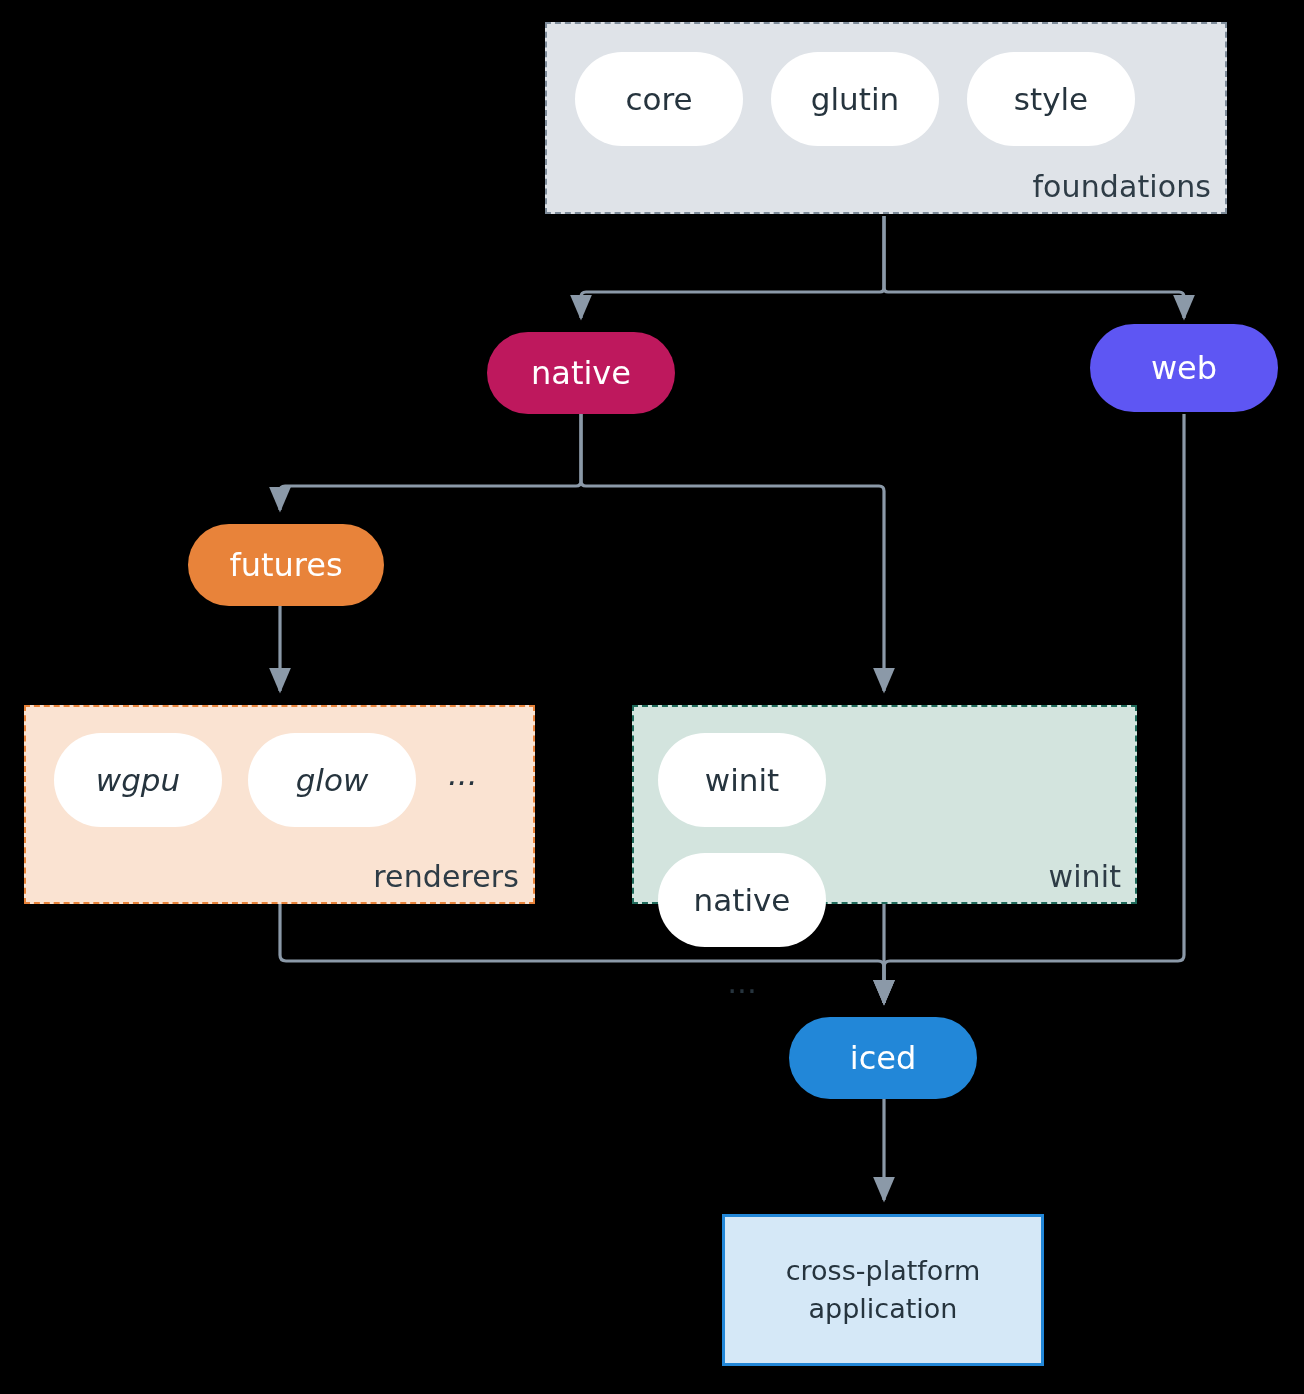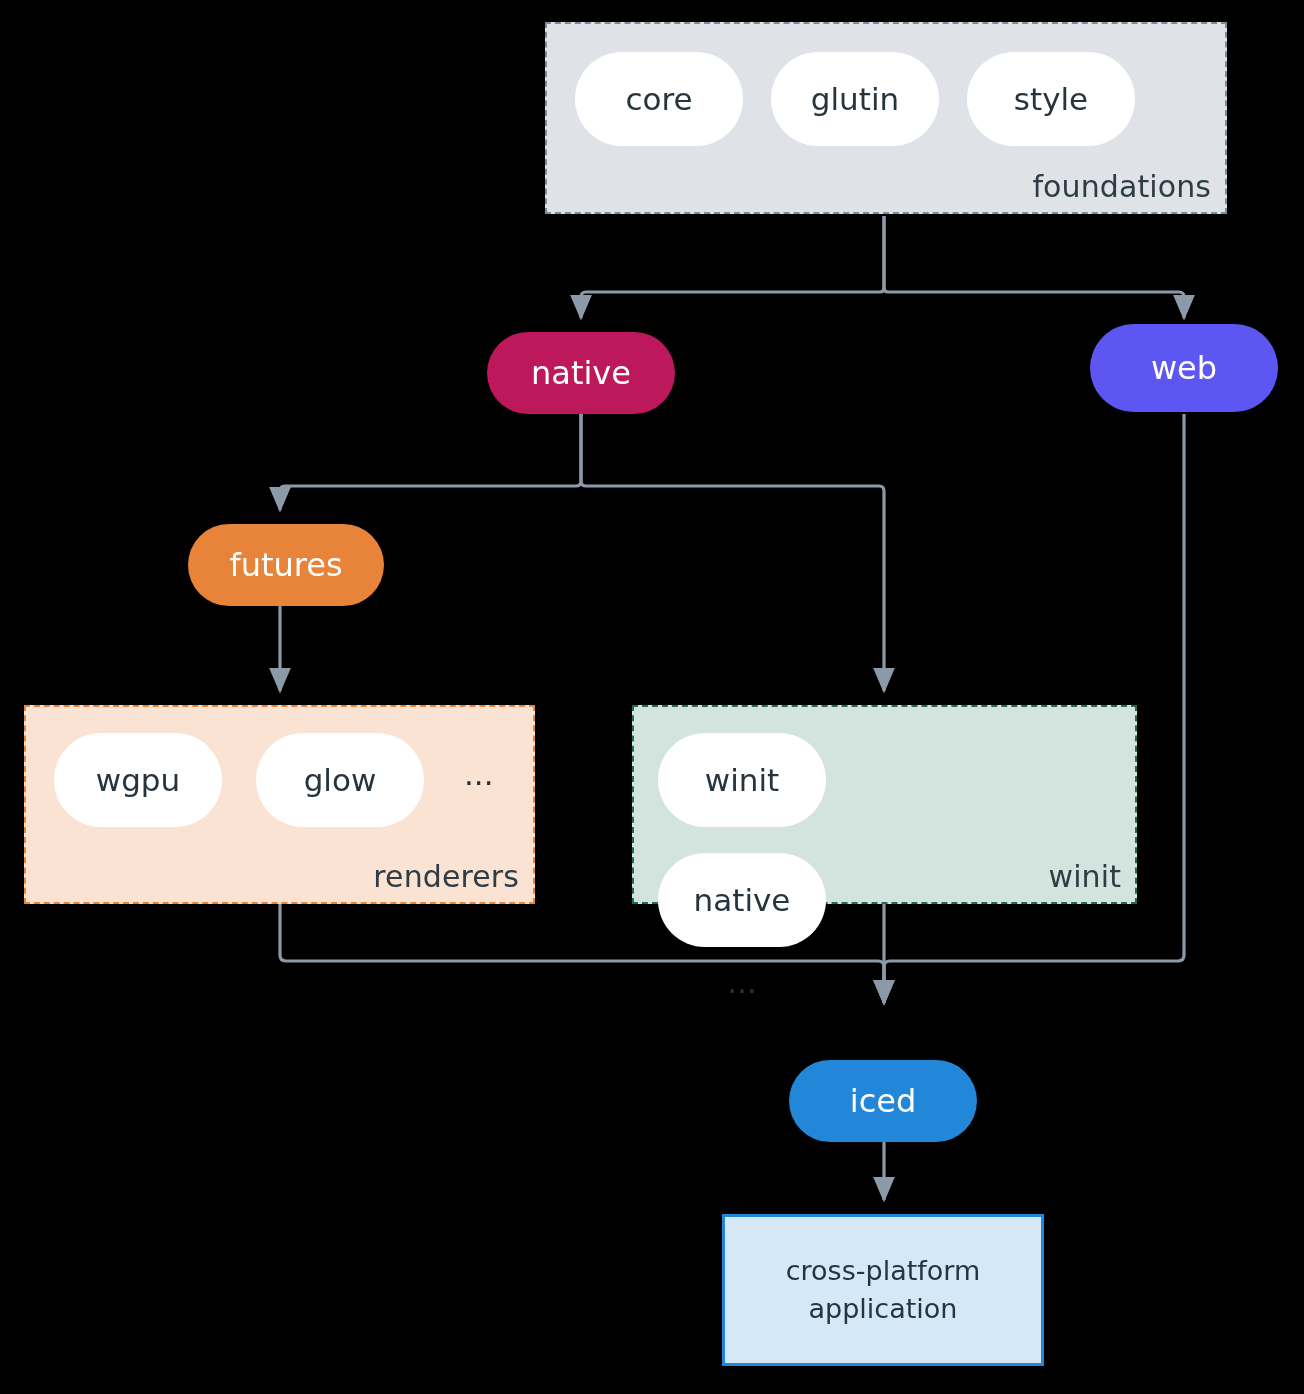--- a/index.html
+++ b/index.html
@@ -76,21 +76,22 @@
     left: 24px;
     top: 705px;
     width: 511px;
     height: 199px;
     background: #FAE3D2;
     border-color: #E8833A;
   }
   #group-renderers .group-items {
     left: 28px;
     top: 26px;
-    gap: 34px;
+    gap: 26px;
+    font-style: italic;
   }
 
   #group-shells {
     left: 632px;
     top: 705px;
     width: 505px;
     height: 199px;
     background: #D3E4DE;
     border-color: #1F6B5B;
   }
@@ -157,21 +158,20 @@
     width: 196px;
     height: 82px;
     background: #E8833A;
   }
   #node-iced {
     left: 789px;
     top: 1017px;
     width: 188px;
     height: 82px;
     background: #2287D8;
-    margin-top: 43px;
   }
 
   
   #node-app {
     position: absolute;
     left: 722px;
     top: 1214px;
     width: 322px;
     height: 152px;
     background: #D5E8F7;

